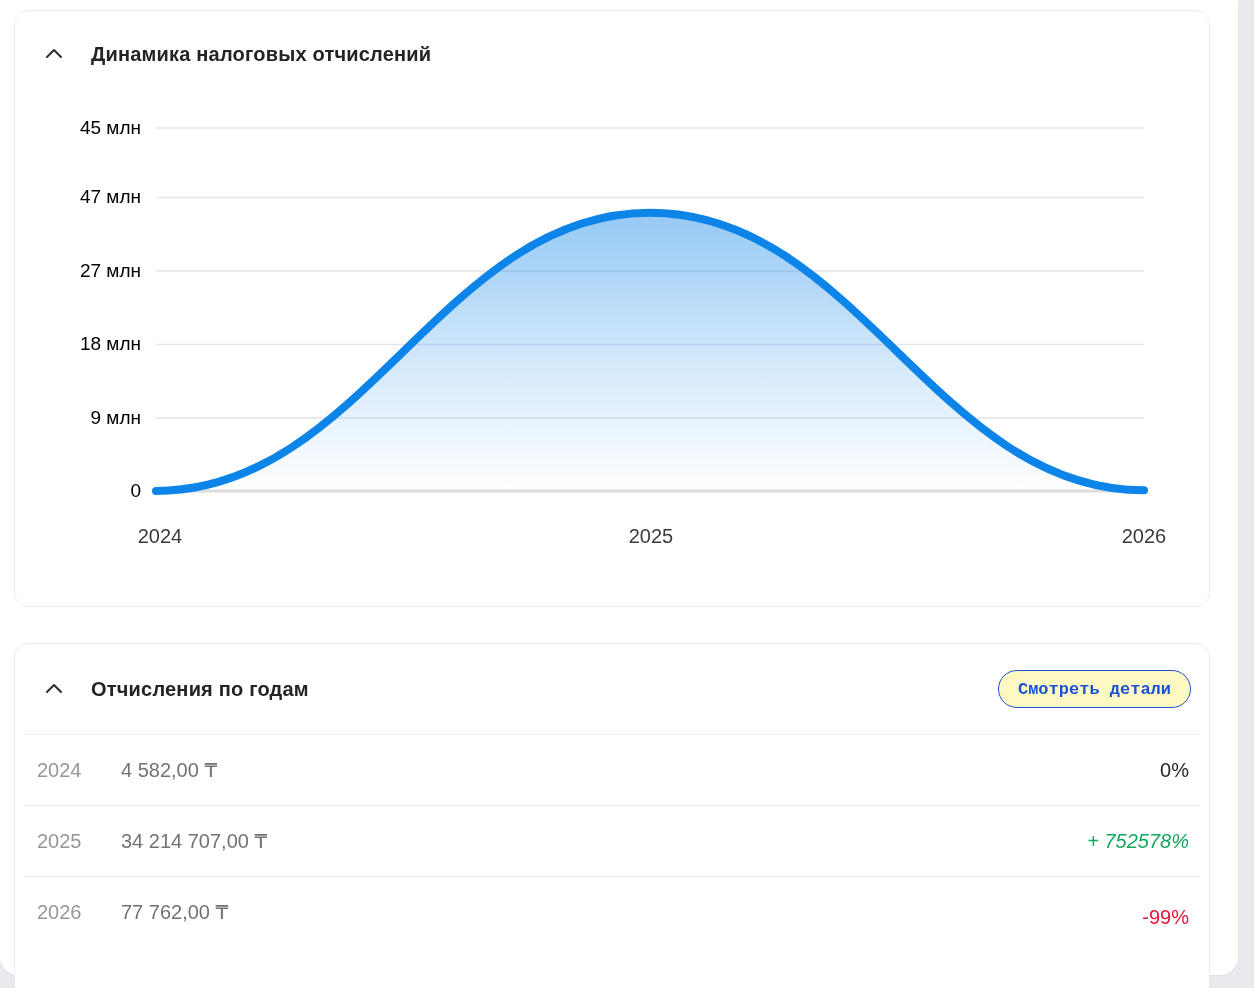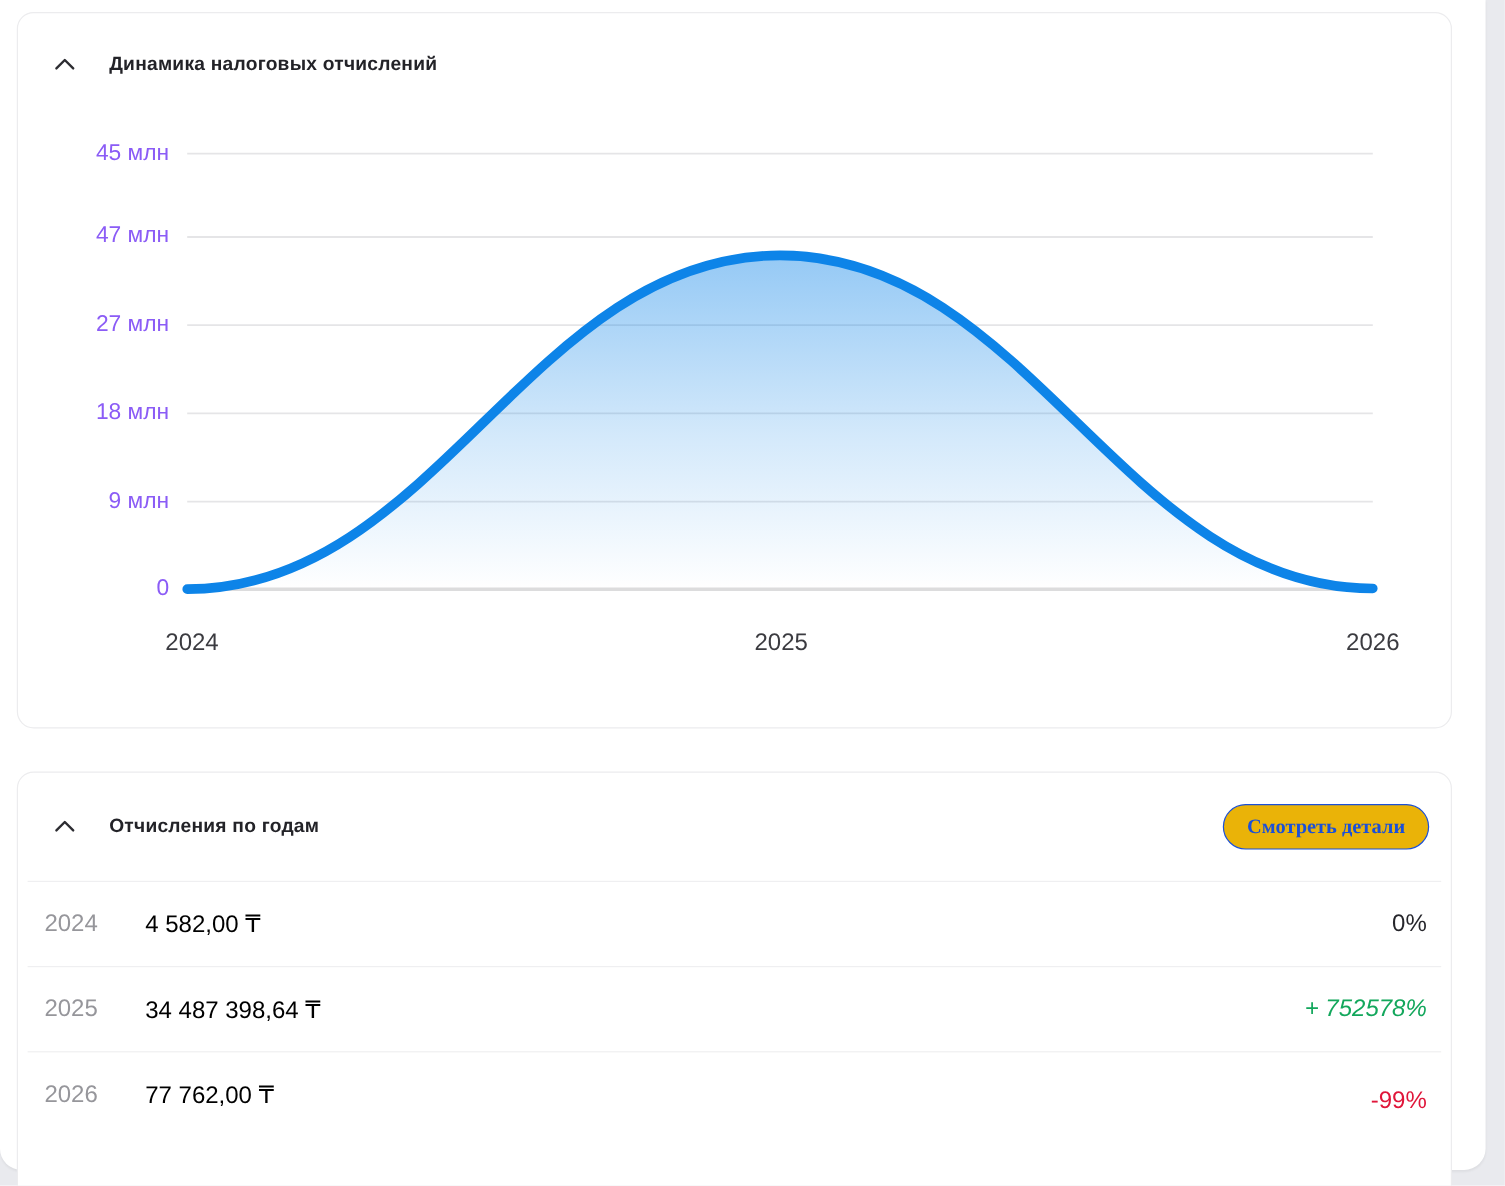--- a/index.html
+++ b/index.html
@@ -29,49 +29,49 @@
 
   .card-header{
     position:absolute;top:24px;left:26px;right:18px;
     display:flex;align-items:center;gap:24px;height:38px;
   }
   .collapse-btn{
     width:26px;height:26px;border:none;background:transparent;
     padding:0;cursor:pointer;display:flex;align-items:center;justify-content:center;flex:none;
   }
   .card-title{
-    margin:0;font-size:16px;font-weight:700;color:#232328;letter-spacing:.2px;white-space:nowrap;
+    margin:0;font-size:20px;font-weight:700;color:#232328;letter-spacing:.2px;white-space:nowrap;
   }
   .header-spacer{flex:1;}
   .details-btn{
     height:38px;padding:0 19px;flex:none;
     border:1.5px solid #1b50d8;border-radius:19px;
-    background:#eab308;color:#1b50d8;
-    font-family:Liberation Serif, serif;font-size:17px;font-weight:700;
+    background:#fef9c3;color:#1b50d8;
+    font-family:Liberation Mono, monospace;font-size:17px;font-weight:700;
     cursor:pointer;display:flex;align-items:center;
   }
 
   .chart-svg{position:absolute;left:0;top:0;width:1194px;height:595px;}
   .y-label{
     position:absolute;left:0;width:126px;text-align:right;
-    font-size:19px;line-height:24px;color:#8b5cf6;
+    font-size:19px;line-height:24px;color:#000000;
   }
   .x-label{
     position:absolute;top:512px;width:96px;text-align:center;
     font-size:20px;line-height:26px;color:#3b3b40;
   }
 
   .years-table{position:absolute;top:90px;left:0;right:0;}
   .divider{height:1px;background:#efeff1;margin:0 8px;}
   .year-row{
     height:70px;display:flex;align-items:center;
     padding:0 20px 0 22px;font-size:20px;
   }
   .year-row .year{width:84px;color:#96969b;flex:none;}
-  .year-row .amount{flex:1;color:#000000;font-weight:500;}
+  .year-row .amount{flex:1;color:#737373;font-weight:500;}
   .year-row .change{font-weight:500;white-space:nowrap;}
   .neutral{color:#26262b;}
   .positive{color:#13a75c;font-style:italic;}
   .negative{color:#e0163a;margin-top:10px;}
 </style>
 </head>
 <body>
 
 <div class="panel">
 
@@ -137,21 +137,21 @@
 
       <div class="year-row">
         <span class="year">2024</span>
         <span class="amount">4 582,00 ₸</span>
         <span class="change neutral">0%</span>
       </div>
       <div class="divider"></div>
 
       <div class="year-row">
         <span class="year">2025</span>
-        <span class="amount">34 487 398,64 ₸</span>
+        <span class="amount">34 214 707,00 ₸</span>
         <span class="change positive">+ 752578%</span>
       </div>
       <div class="divider"></div>
 
       <div class="year-row">
         <span class="year">2026</span>
         <span class="amount">77 762,00 ₸</span>
         <span class="change negative">-99%</span>
       </div>
     </div>

